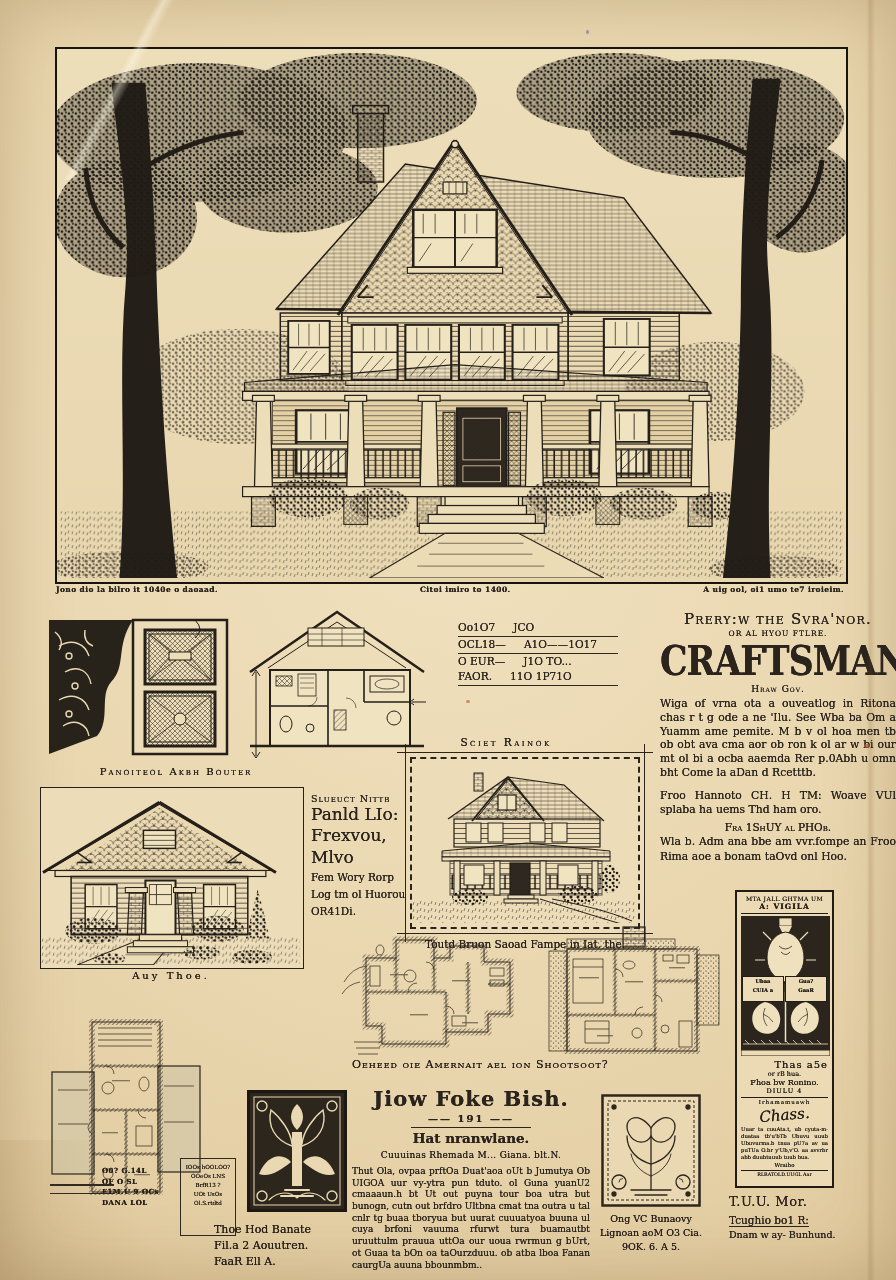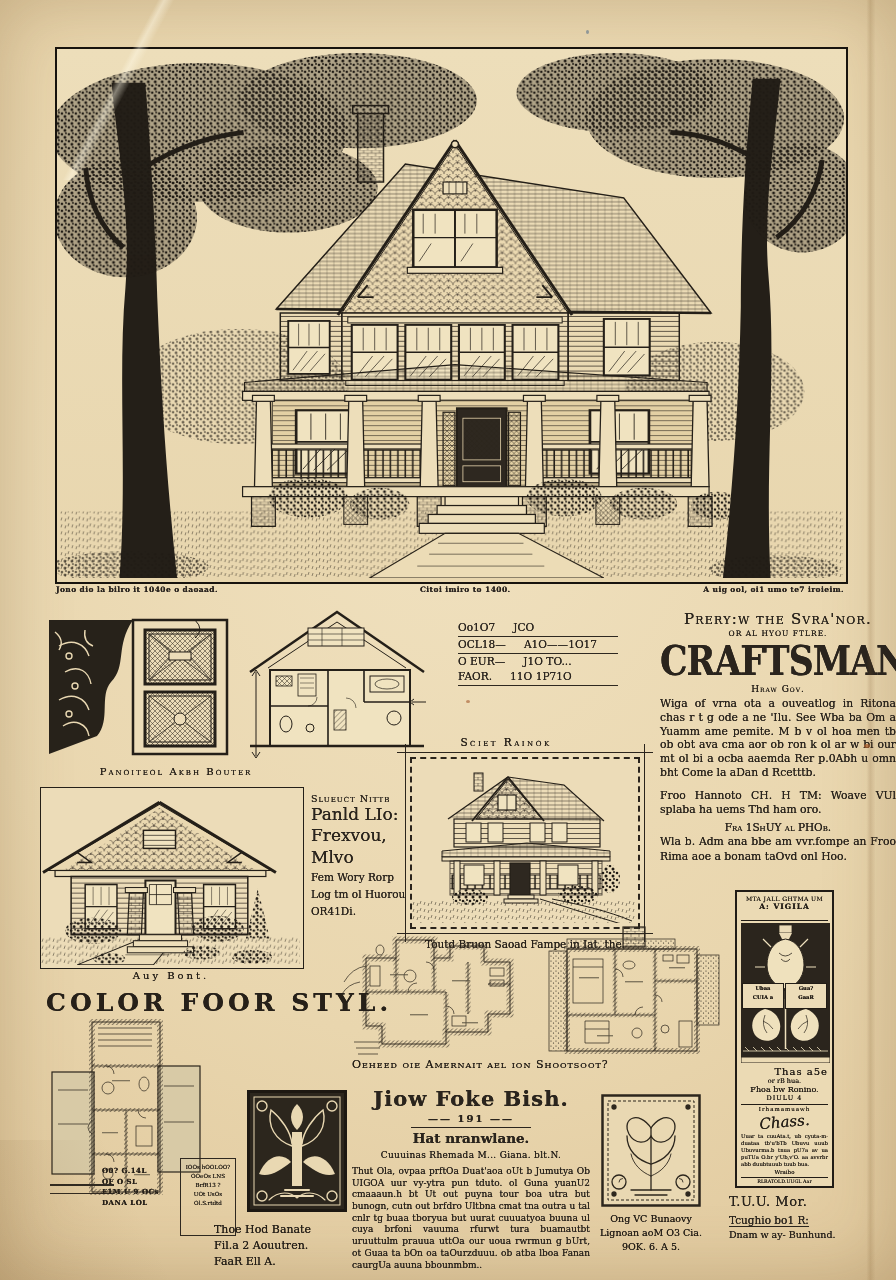--- a/index.html
+++ b/index.html
@@ -56,21 +56,21 @@
   .article{left:352px;top:1086px;width:238px;color:#2a241d;}
   .article .atitle{font-size:21px;font-weight:bold;letter-spacing:1px;text-align:center;}
   .article .adiv{font-size:10px;font-weight:bold;letter-spacing:2px;text-align:center;margin-top:2px;}
   .article .asub{font-size:13.5px;font-weight:bold;text-align:center;margin-top:3px;border-top:1.5px solid #2a241d;
     width:120px;margin-left:auto;margin-right:auto;padding-top:2px;}
   .article .abyline{font-size:9px;text-align:center;margin-top:4px;letter-spacing:.3px;}
   .article .abody{font-size:9px;line-height:1.3;margin-top:6px;}
   .ad{left:735px;top:890px;width:99px;height:298px;border:2px solid #211c16;background:#ebdab4;
     box-sizing:border-box;padding:3px 4px;}
   .ad .t1{font-size:6px;letter-spacing:.4px;text-align:center;}
-  .ad .t2{font-size:7.5px;font-weight:bold;letter-spacing:1px;text-align:center;border-bottom:1px solid #211c16;padding-bottom:9px;}
+  .ad .t2{font-size:7.5px;font-weight:bold;letter-spacing:1px;text-align:center;border-bottom:1px solid #211c16;padding-bottom:2px;}
   .ad .art{position:relative;height:140px;margin-top:2px;}
   .ad-label{position:absolute;width:40px;height:24px;background:#ecdcb8;border:1.5px solid #211c16;
     font-size:5.2px;line-height:1.7;text-align:center;font-weight:bold;}
   .ad .m1{font-size:10px;text-align:right;letter-spacing:1px;margin-top:3px;}
   .ad .m2{font-size:6.5px;text-align:center;}
   .ad .m3{font-size:8px;text-align:center;}
   .ad .m4{font-size:6.5px;text-align:center;letter-spacing:1px;}
   .ad .tiny{font-size:5.5px;text-align:center;letter-spacing:1px;margin-top:2px;border-top:1px solid #211c16;padding-top:1px;}
   .ad .sig{font-size:15px;font-style:italic;text-align:center;transform:rotate(-5deg);margin-top:1px;}
   .ad .fine{font-size:5.3px;line-height:1.3;text-align:justify;margin-top:2px;}
@@ -433,21 +433,21 @@
           <ellipse cx="52" cy="142" rx="28" ry="13" fill="url(#pLeafy)"></ellipse>
           <ellipse cx="176" cy="140" rx="26" ry="13" fill="url(#pLeafy)"></ellipse>
           <polygon points="216,100 204,150 228,150" fill="url(#pLeafy)"></polygon>
           <ellipse cx="160" cy="164" rx="18" ry="7" fill="url(#pLeafy)"></ellipse>
           <ellipse cx="210" cy="168" rx="20" ry="7" fill="url(#pLeafy)"></ellipse>
           <ellipse cx="68" cy="170" rx="16" ry="6" fill="url(#pLeafy)"></ellipse>
         </g>
       </g>
     </svg>
   </div>
-  <div class="abs bungalow-cap ink">Auy Bont.</div>
+  <div class="abs bungalow-cap ink">Auy Thoe.</div>
 
   <div class="abs midtext ink">
     <div class="t1 sc">Slueuct Nittb</div>
     <div class="big">Panld LIo:</div>
     <div class="big">Frexvou,</div>
     <div class="big">Mlvo</div>
     <div class="sm">Fem Wory Rorp</div>
     <div class="sm">Log tm ol Huorour</div>
     <div class="sm">OR41Di.</div>
   </div>
@@ -558,21 +558,20 @@
           <rect x="34" y="52" width="20" height="1.4"></rect>
             <rect x="80" y="56" width="18" height="1.4"></rect>
           <rect x="124" y="42" width="16" height="1.4"></rect>
             <rect x="52" y="110" width="16" height="1.4"></rect>
         </g>
       </g>
     </svg>
   </div>
   <div class="abs plans-cap sc ink">Oeheed oie Amernait ael ion Shootsoot?</div>
 
-  <div class="abs color-head ink">COLOR  FOOR  STYL.</div>
 
   <div class="abs" style="left:46px;top:1014px;">
     <svg viewBox="0 0 160 184" width="160" height="184">
       <g fill="none">
         <rect x="6" y="58" width="42" height="102" fill="#d8caa6" stroke="#2a241b" stroke-width="1.2"></rect>
         <rect x="112" y="52" width="42" height="106" fill="#d8caa6" stroke="#2a241b" stroke-width="1.2"></rect>
         <path d="M12 76 h30 M12 110 h30 M118 72 h30 M118 108 h30" stroke="#2a241b" stroke-width=".7"></path>
         <rect x="46" y="8" width="68" height="170" stroke="url(#pHatchD)" stroke-width="6"></rect>
         <rect x="46" y="8" width="68" height="170" stroke="#2a241b" stroke-width="0.9"></rect>
         <g stroke="url(#pHatchD)" stroke-width="4">

